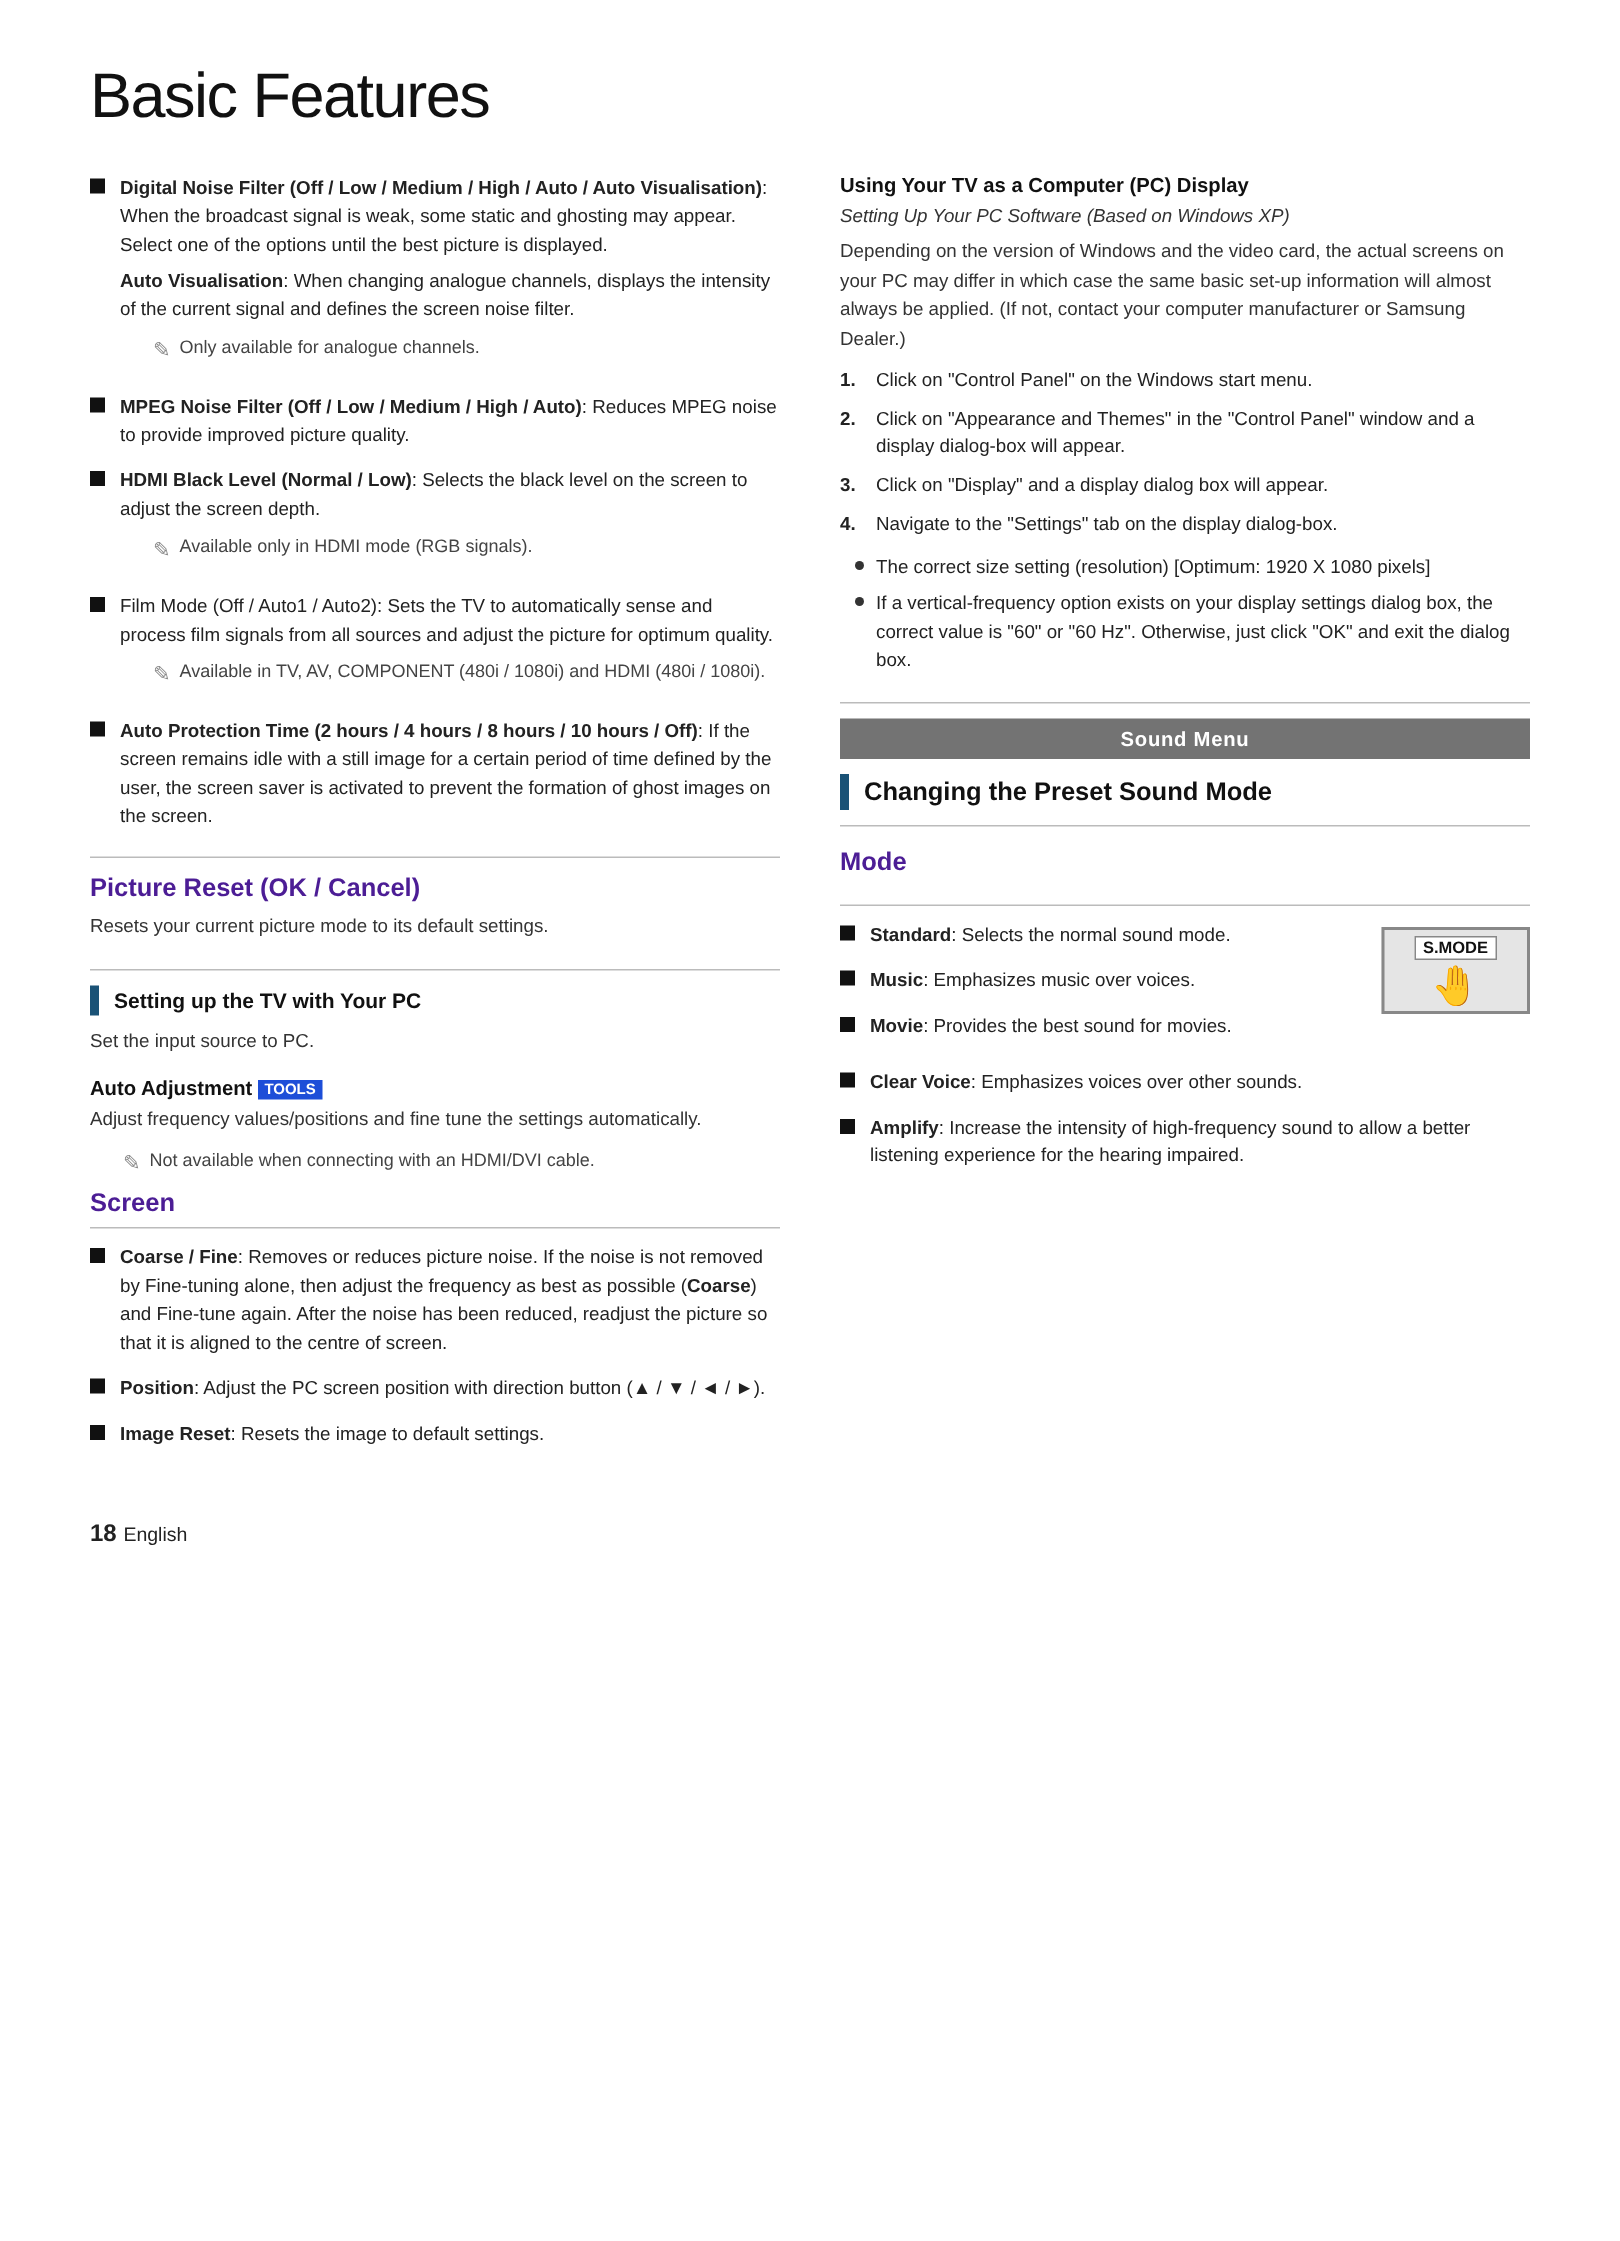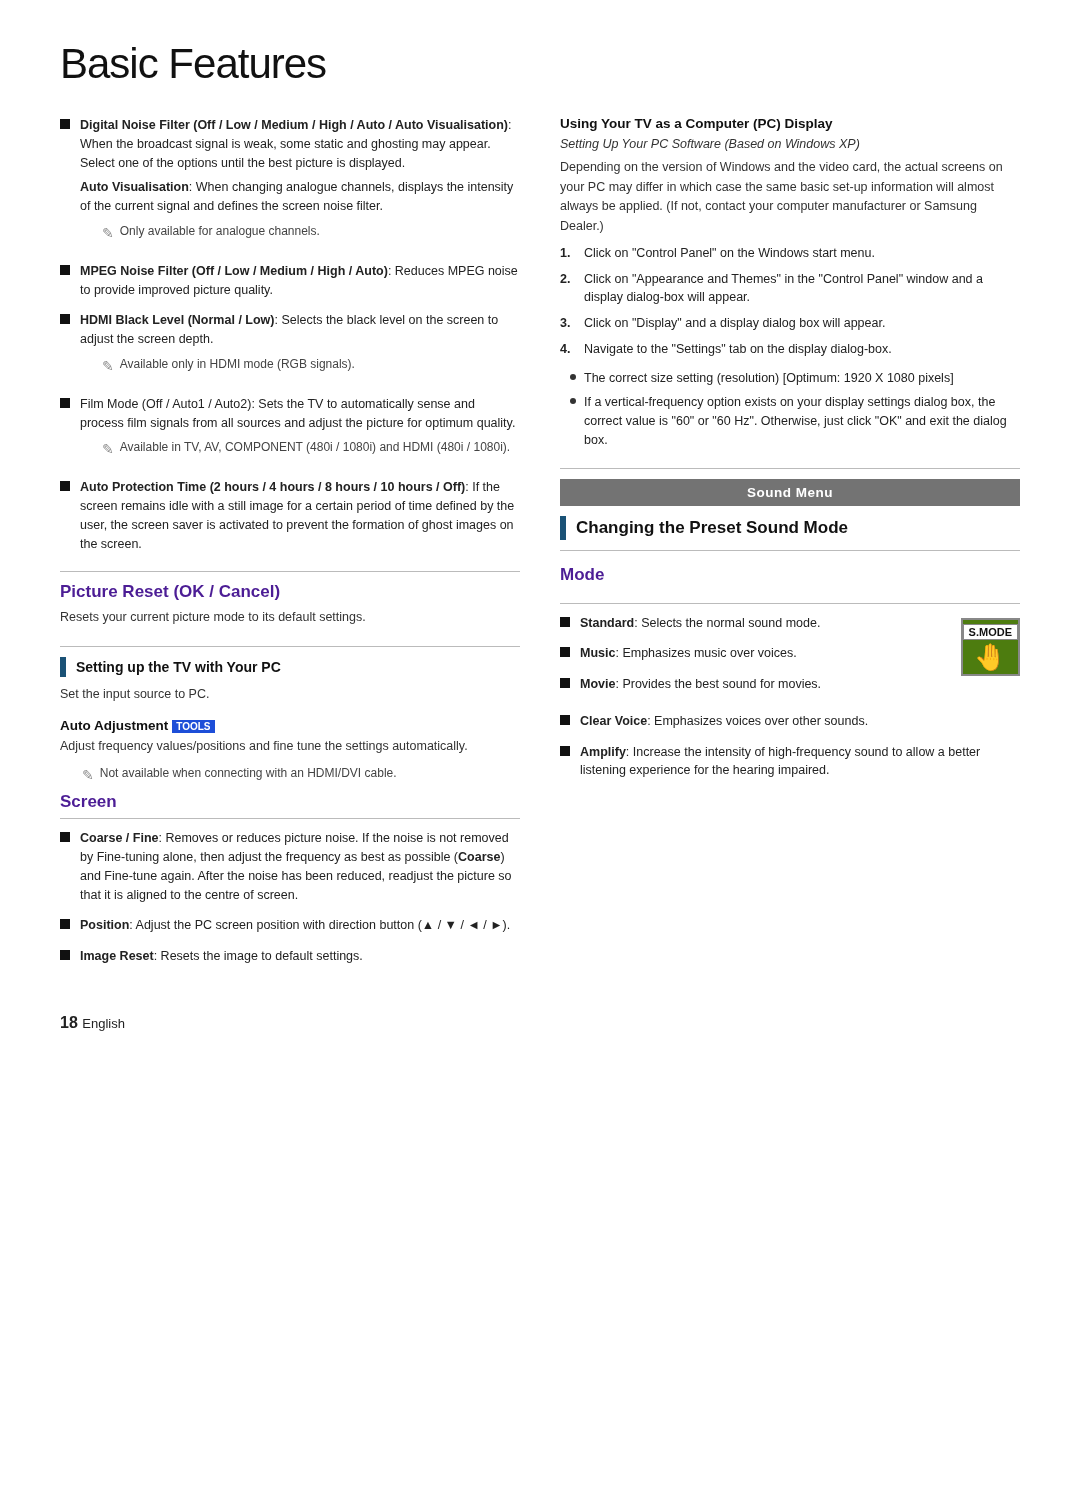--- a/index.html
+++ b/index.html
@@ -187,26 +187,26 @@
     }
     .mode-content {
       flex: 1;
     }
     
     .smode-btn {
       display: inline-flex;
       flex-direction: column;
       align-items: center;
       border: 2px solid #888;
-      padding: 4px 0;
+      padding: 4px 20px;
       min-width: 56px;
       font-size: 11px;
       font-weight: bold;
       color: #111;
-      background: #4d7c0f;
+      background: #e5e5e5;
       margin-top: 4px;
     }
     .smode-label {
       font-size: 11px;
       font-weight: bold;
       border: 1.5px solid #888;
       padding: 1px 5px;
       margin-bottom: 4px;
       background: #fff;
     }

